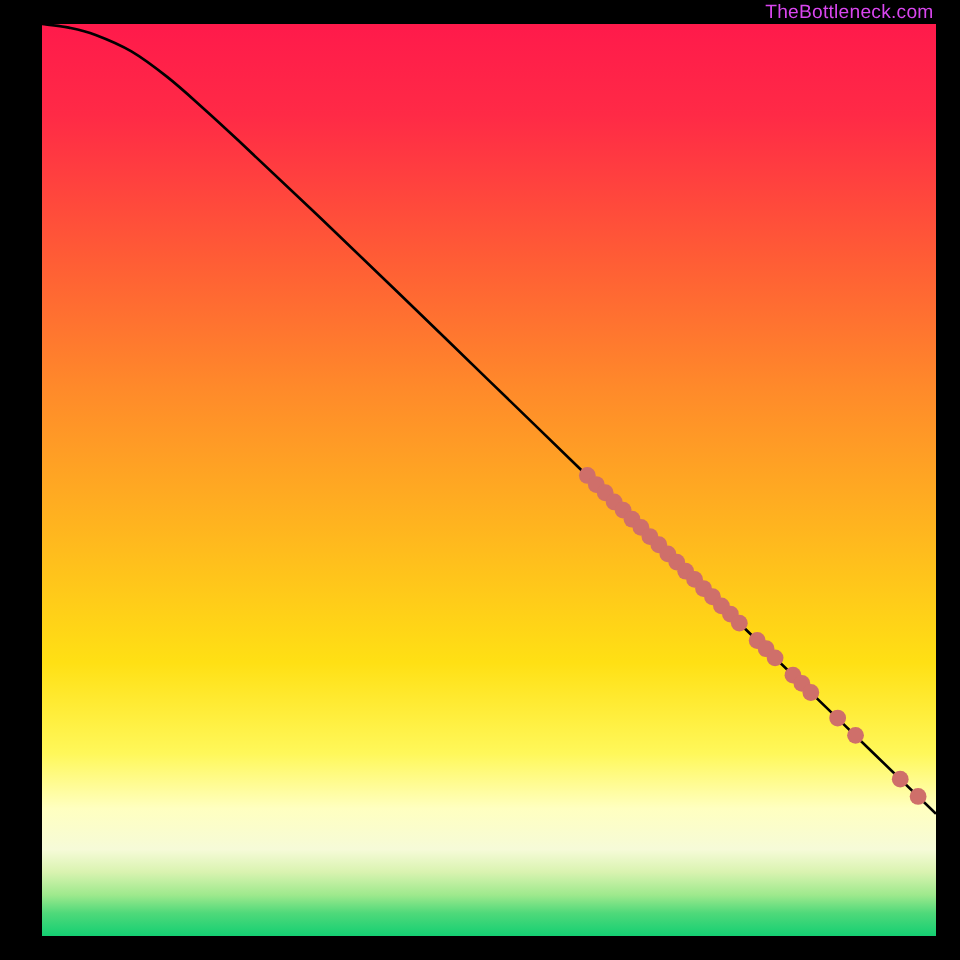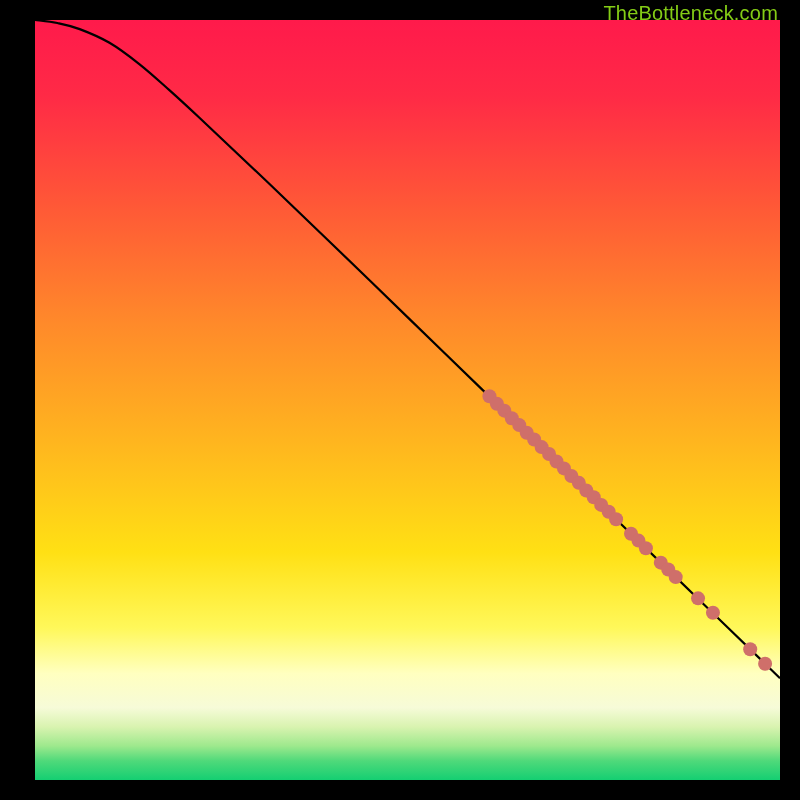--- a/index.html
+++ b/index.html
@@ -23,22 +23,22 @@
     left: 0;
     top: 0;
     width: 745px;
     height: 760px;
   }
   .watermark {
     position: absolute;
     top: 2px;
     right: 22px;
     font-family: Arial, Helvetica, sans-serif;
-    font-size: 20px;
-    color: #84cc16;
+    font-size: 16px;
+    color: #d946ef;
     letter-spacing: 0.2px;
     user-select: none;
   }
   svg { display: block; }
 </style>
 </head>
 <body>
 
 <div class="frame">
   <svg class="plot" viewBox="0 0 745 760">

